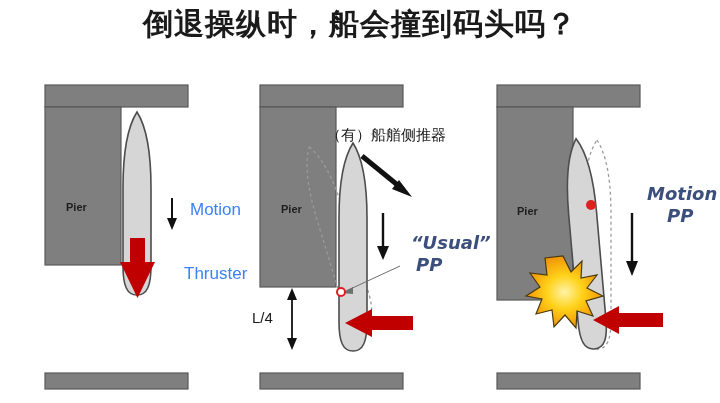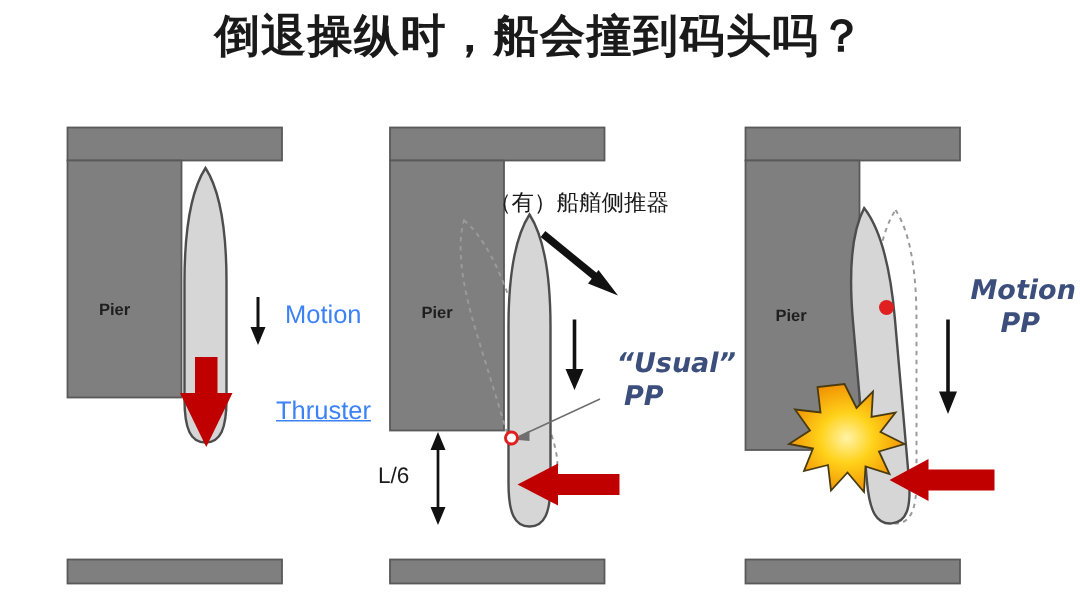--- a/index.html
+++ b/index.html
@@ -110,21 +110,21 @@
 
       <g>
         <rect x="110" y="168" width="15" height="38" fill="#c00000"></rect>
         <polygon points="117.5,228 100,192 135,192" fill="#c00000"></polygon>
       </g>
 
       <rect x="25" y="303" width="143" height="16" fill="#7f7f7f" stroke="#595959" stroke-width="1.2"></rect>
     </svg>
     <div class="lbl lbl-pier" style="left:46px; top:132px;">Pier</div>
     <div class="lbl lbl-en" style="left:170px; top:131px;">Motion</div>
-    <div class="lbl lbl-en" style="left:164px; top:195px;text-decoration:underline;">Thruster</div>
+    <div class="lbl lbl-en" style="left:164px; top:195px;">Thruster</div>
   </div>
 
   <div class="panel" id="panel-2">
     <svg viewBox="0 0 240 333">
       <rect x="20" y="15" width="143" height="22" fill="#7f7f7f" stroke="#595959" stroke-width="1.2"></rect>
       <rect x="20" y="37" width="76" height="180" fill="#7f7f7f" stroke="#595959" stroke-width="1.2"></rect>
 
       <g transform="rotate(-17 104 221)">
         <path d="M113,73 C122,87 127,110 127,148 L127,228 C127,248 123,257 113,257
                  C103,257 99,248 99,228 L99,148 C99,110 104,87 113,73 Z" fill="none" stroke="#9a9a9a" stroke-width="1.3" stroke-dasharray="3,3"></path>
@@ -159,21 +159,21 @@
         <polygon points="52,280 47,268 57,268" fill="#111111"></polygon>
       </g>
 
       <rect x="20" y="303" width="143" height="16" fill="#7f7f7f" stroke="#595959" stroke-width="1.2"></rect>
     </svg>
 
     <div class="lbl lbl-cn" style="left:86px; top:58px;">（有）船艏侧推器</div>
     <div class="lbl lbl-pier" style="left:41px; top:134px;">Pier</div>
     <div class="lbl lbl-pp" style="left:152px; top:164px;margin-left:19px;">“Usual”</div>
     <div class="lbl lbl-pp" style="left:176px; top:186px;">PP</div>
-    <div class="lbl lbl-dim" style="left:12px; top:240px;">L/6</div>
+    <div class="lbl lbl-dim" style="left:12px; top:240px;">L/4</div>
   </div>
 
   <div class="panel" id="panel-3">
     <svg viewBox="0 0 240 333">
       <defs>
         <radialGradient id="burstGrad" cx="50%" cy="50%" r="55%">
           <stop offset="0%" stop-color="#fff3a8"></stop>
           <stop offset="42%" stop-color="#ffd21a"></stop>
           <stop offset="100%" stop-color="#f08a00"></stop>
         </radialGradient>

